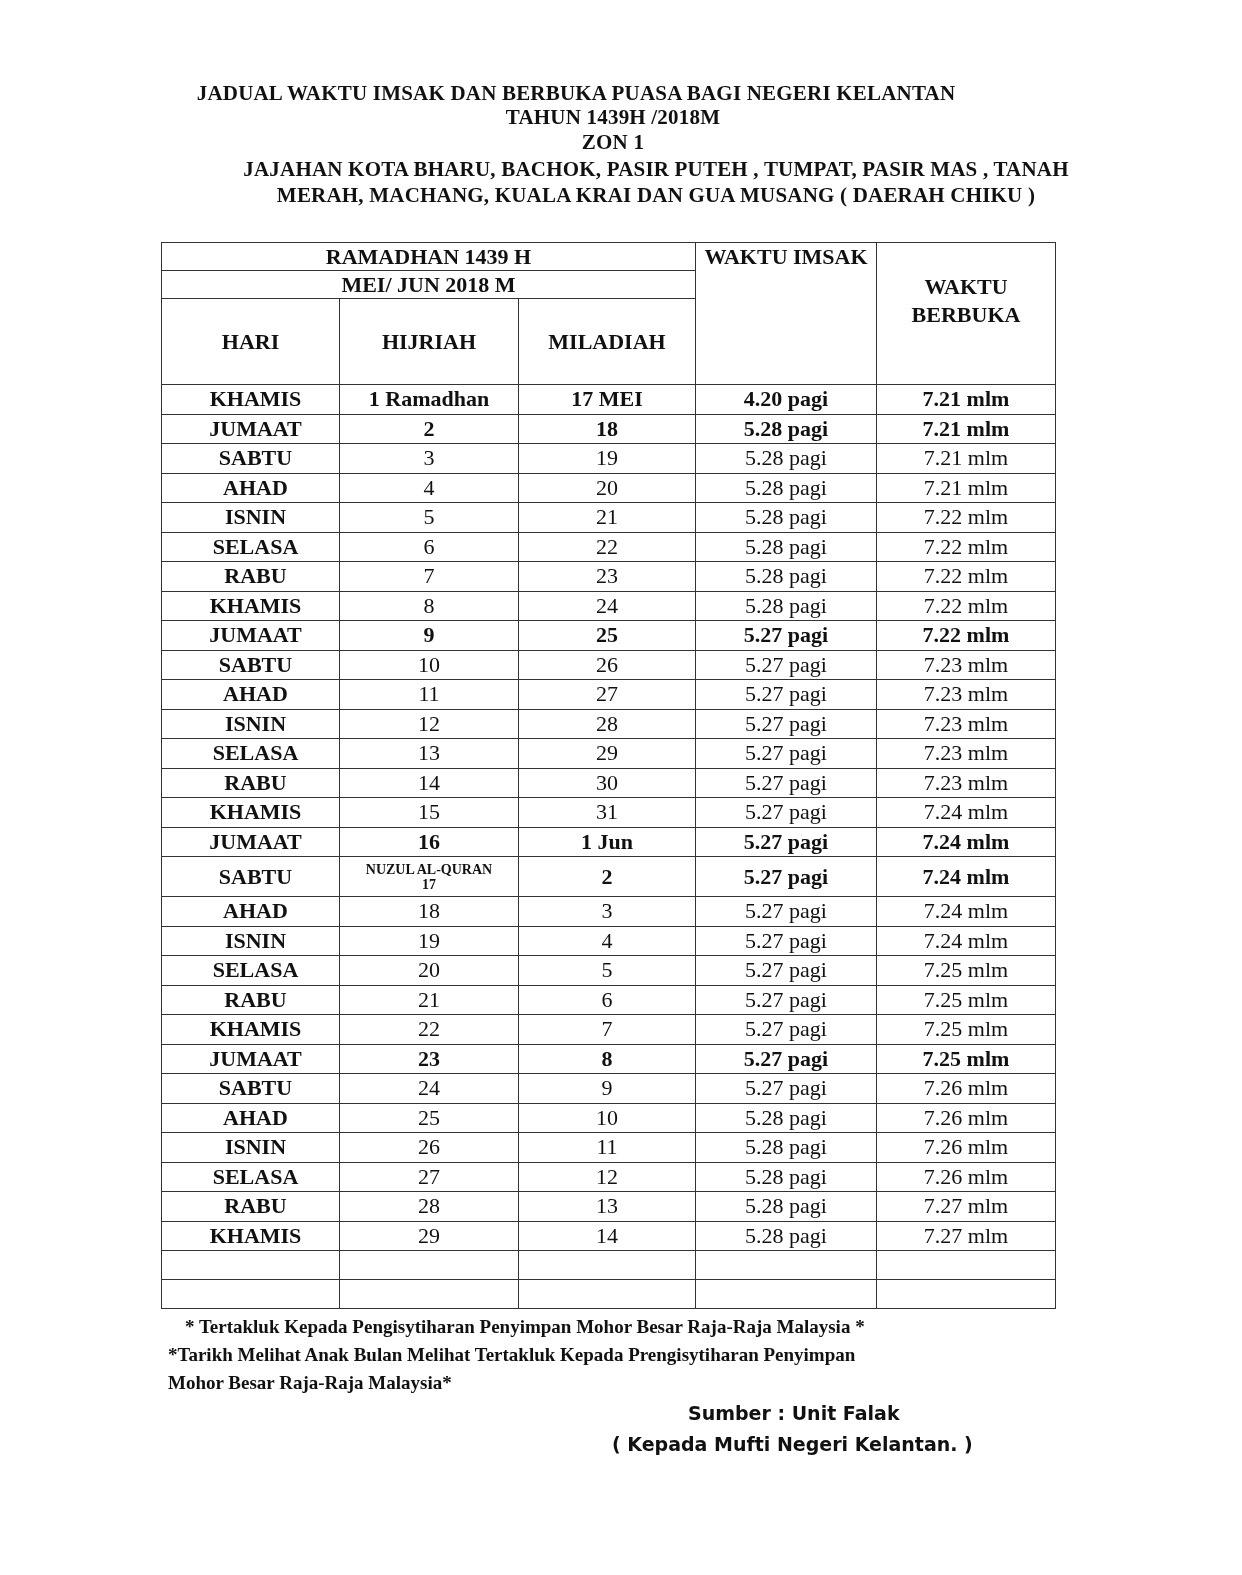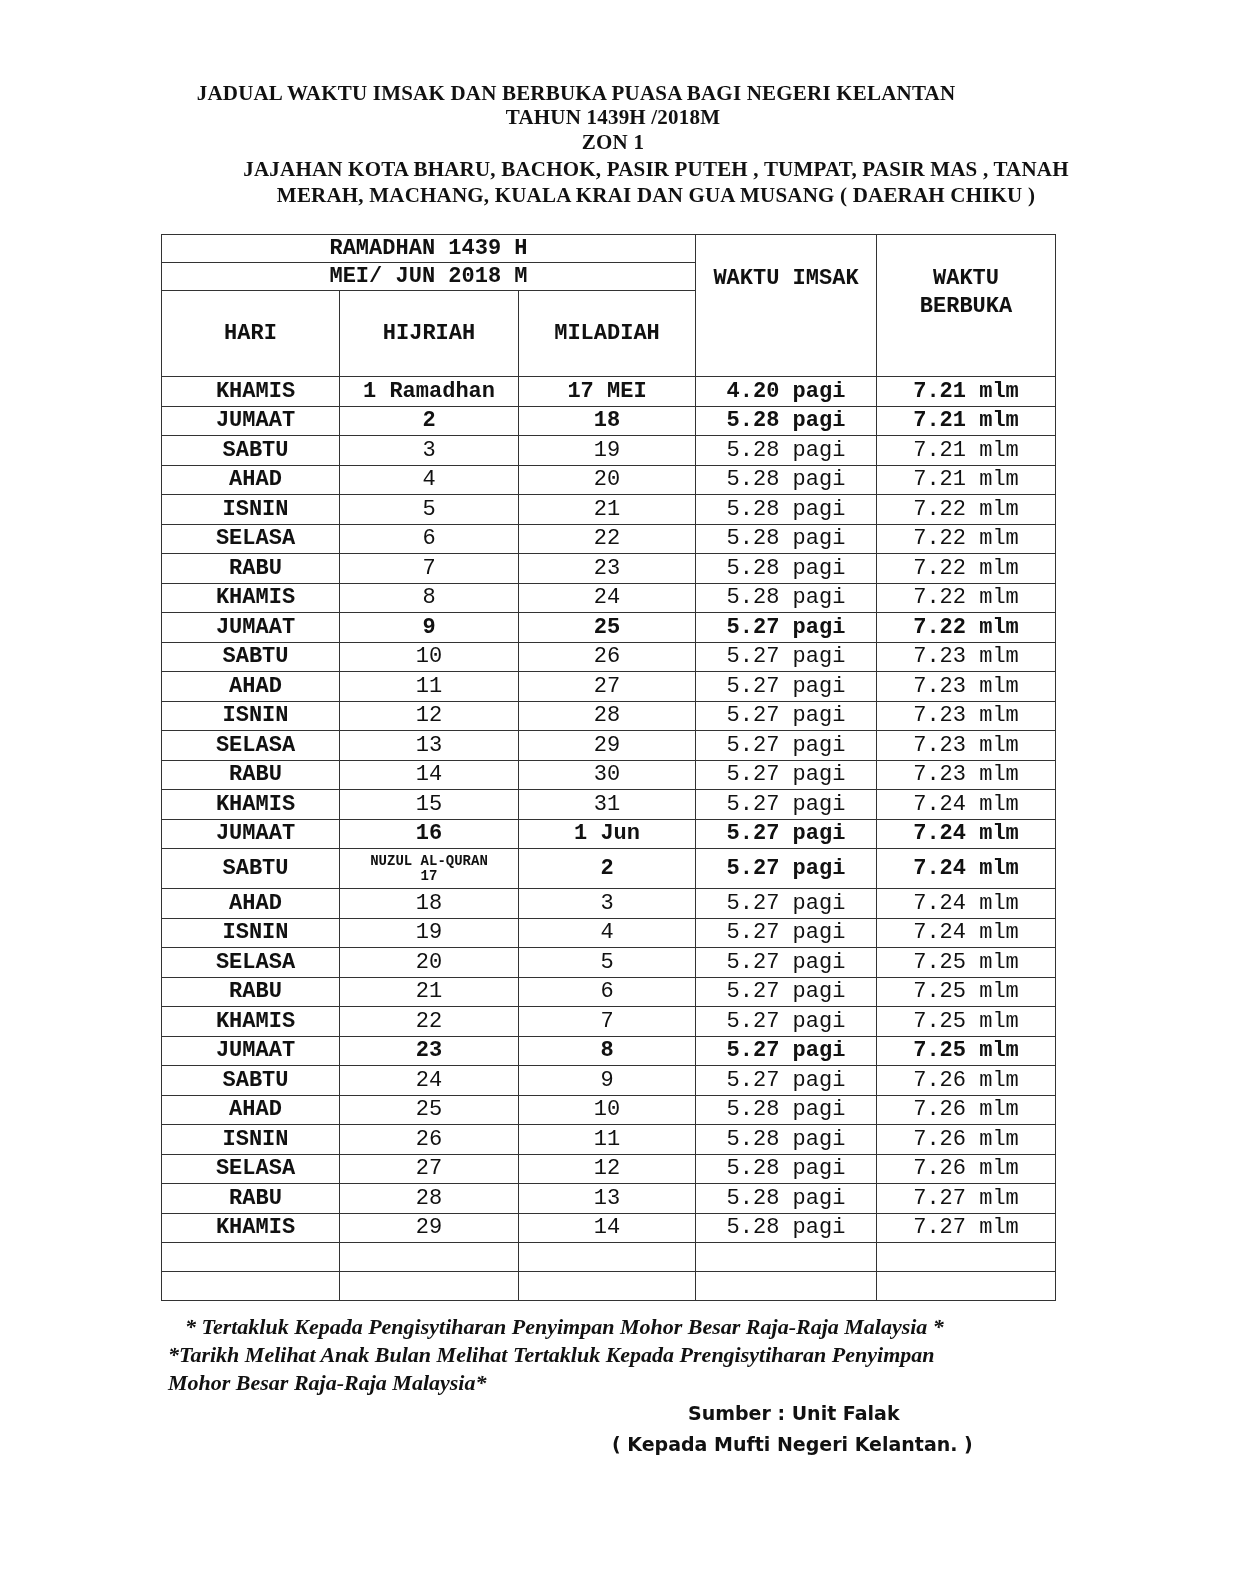--- a/index.html
+++ b/index.html
@@ -3,28 +3,28 @@
 <meta charset="utf-8">
 <style>
   html, body { margin:0; padding:0; background:#ffffff; }
   body { width:1242px; height:1575px; position:relative; overflow:hidden; color:#111; font-family:"Liberation Serif","DejaVu Serif",serif; }
   .title { position:absolute; left:0; width:1242px; text-align:center; font-weight:bold; font-size:21px; line-height:24px; letter-spacing:0.2px; }
   #t1 { top:81px; left:-45px; }
   #t2 { top:105px; left:-8px; }
   #t3 { top:130px; left:-8px; }
   #t4 { top:157px; left:35px; }
   #t5 { top:183px; left:35px; }
-  table.grid { position:absolute; left:161px; top:234px; border-collapse:collapse; table-layout:fixed;font-family:Liberation Mono, monospace; }
+  table.grid { position:absolute; left:161px; top:242px; border-collapse:collapse; table-layout:fixed; }
   table.grid td { border:1.5px solid #333; padding:0; vertical-align:middle; font-size:22px; overflow:hidden; white-space:nowrap; }
   .hd { text-align:center; font-weight:bold; font-size:22px; }
   .c-hari { text-align:center; padding-left:10px !important; font-weight:bold; }
   .c-num { text-align:center; }
   .bold td.c-num { font-weight:bold; }
   .small { font-size:14px !important; line-height:15px;text-align:center; }
-  .notes { position:absolute; left:168px; font-style:italic; font-weight:bold; font-size:22px; line-height:28px; }
+  .notes { position:absolute; left:168px; font-weight:bold; font-size:19px; line-height:28px; }
   .src { position:absolute; font-family:"DejaVu Sans","Liberation Sans",sans-serif; font-weight:bold; font-size:19px; }
 </style>
 </head>
 <body>
 
 <div class="title" id="t1">JADUAL WAKTU IMSAK DAN BERBUKA PUASA BAGI NEGERI KELANTAN</div>
 <div class="title" id="t2">TAHUN 1439H  /2018M</div>
 <div class="title" id="t3">ZON 1</div>
 <div class="title" id="t4">JAJAHAN KOTA BHARU, BACHOK, PASIR PUTEH , TUMPAT, PASIR MAS , TANAH</div>
 <div class="title" id="t5">MERAH, MACHANG, KUALA KRAI DAN GUA MUSANG ( DAERAH CHIKU )</div>
@@ -33,21 +33,21 @@
   <colgroup>
     <col style="width:178px">
       <col style="width:179px">
       <col style="width:177px">
       <col style="width:181px">
       <col style="width:179px">
   </colgroup>
   <tbody id="tbody">
     <tr style="height:28px">
       <td class="hd" colspan="3">RAMADHAN 1439 H</td>
-      <td class="hd" rowspan="3" style="vertical-align:top;padding-top:30px;white-space:normal;line-height:28px;">WAKTU IMSAK</td>
+      <td class="hd" rowspan="3" style="vertical-align:top;white-space:normal;line-height:28px;">WAKTU IMSAK</td>
       <td class="hd" rowspan="3" style="vertical-align:top;padding-top:30px;white-space:normal;line-height:28px;padding-left:30px;padding-right:30px;">WAKTU BERBUKA</td>
     </tr>
     <tr style="height:28px">
       <td class="hd" colspan="3">MEI/ JUN  2018 M</td>
     </tr>
     <tr style="height:86px">
       <td class="hd">HARI</td>
       <td class="hd">HIJRIAH</td>
       <td class="hd">MILADIAH</td>
     </tr>

